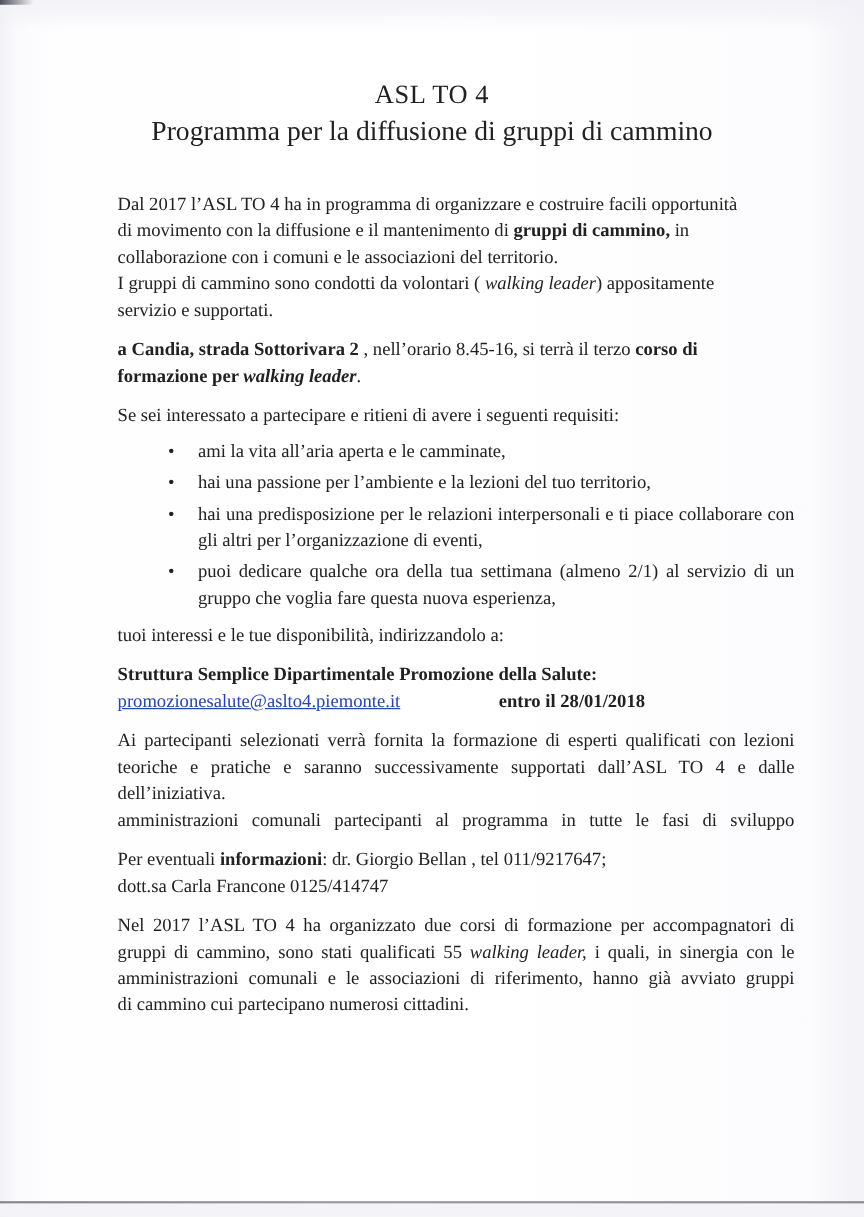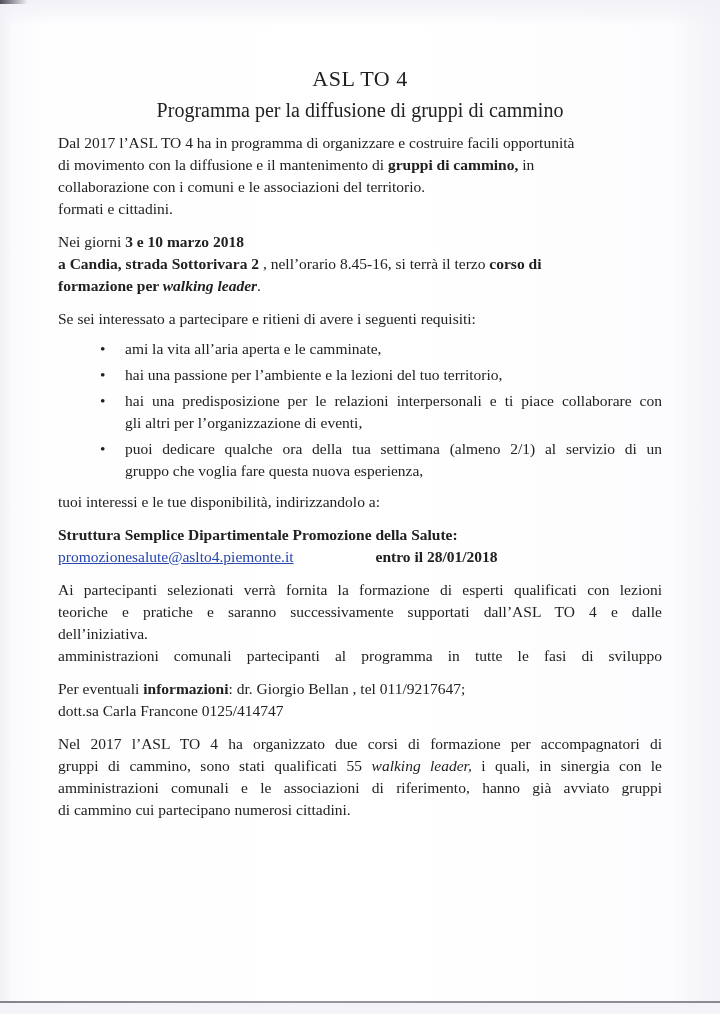--- a/index.html
+++ b/index.html
@@ -14,24 +14,24 @@
     background:
       linear-gradient(180deg, rgba(240,240,246,.9) 0px, rgba(253,253,255,0) 26px),
       linear-gradient(90deg, #f0f0f6 0px, #fafafd 12px, #fefeff 46px, #ffffff 55%, #fcfcfe 93%, #f2f2f7 100%);
   }
   .doc{padding:64px 58px 0 58px;}
   .title{
     text-align:center;font-size:22px;line-height:30px;
     letter-spacing:.5px;
   }
   .subtitle{
-    text-align:center;font-size:20px;line-height:32px;
-    margin-bottom:6px;
+    text-align:center;font-size:23px;line-height:32px;
+    margin-bottom:34px;
   }
-  .docbody{font-size:15.5px;line-height:22px;}
+  .docbody{font-size:15.5px;line-height:22px;margin-left:40px;}
   .para{margin:0 0 11px 0;}
   .line{white-space:nowrap;}
   .line.just{
     white-space:normal;
     text-align:justify;
     text-align-last:justify;
   }
   .b{font-weight:bold;}
   .i{font-style:italic;}
   .link{
@@ -66,24 +66,24 @@
   <div class="smudge"></div>
 
   <div class="doc">
     <div class="title">ASL TO 4</div>
     <div class="subtitle">Programma per la diffusione di gruppi di cammino</div>
     <div class="docbody">
         <div class="para">
           <div class="line"><span>Dal 2017 l’ASL TO 4 ha in programma di organizzare e costruire facili opportunità</span></div>
           <div class="line"><span>di movimento con la diffusione e il mantenimento di </span><span class="b">gruppi di cammino,</span><span> in</span></div>
           <div class="line"><span>collaborazione con i comuni e le associazioni del territorio.</span></div>
-          <div class="line"><span>formati e cittadini.</span></div>
+          <div class="line"><span>I gruppi di cammino sono condotti da volontari ( </span><span class="i">walking leader</span><span>) appositamente</span></div>
+          <div class="line"><span>servizio e supportati.</span></div>
         </div>
         <div class="para">
-          <div class="line"><span>Nei giorni </span><span class="b">3 e 10 marzo 2018</span></div>
           <div class="line"><span class="b">a Candia, strada Sottorivara 2</span><span> , nell’orario 8.45-16, si terrà il terzo </span><span class="b">corso di</span></div>
           <div class="line"><span class="b">formazione per </span><span class="b i">walking leader</span><span>.</span></div>
         </div>
         <div class="para">
           <div class="line"><span>Se sei interessato a partecipare e ritieni di avere i seguenti requisiti:</span></div>
         </div>
         <div class="list">
           <div class="list-item">
             <span class="bullet">•</span>
             <div class="item-lines">

